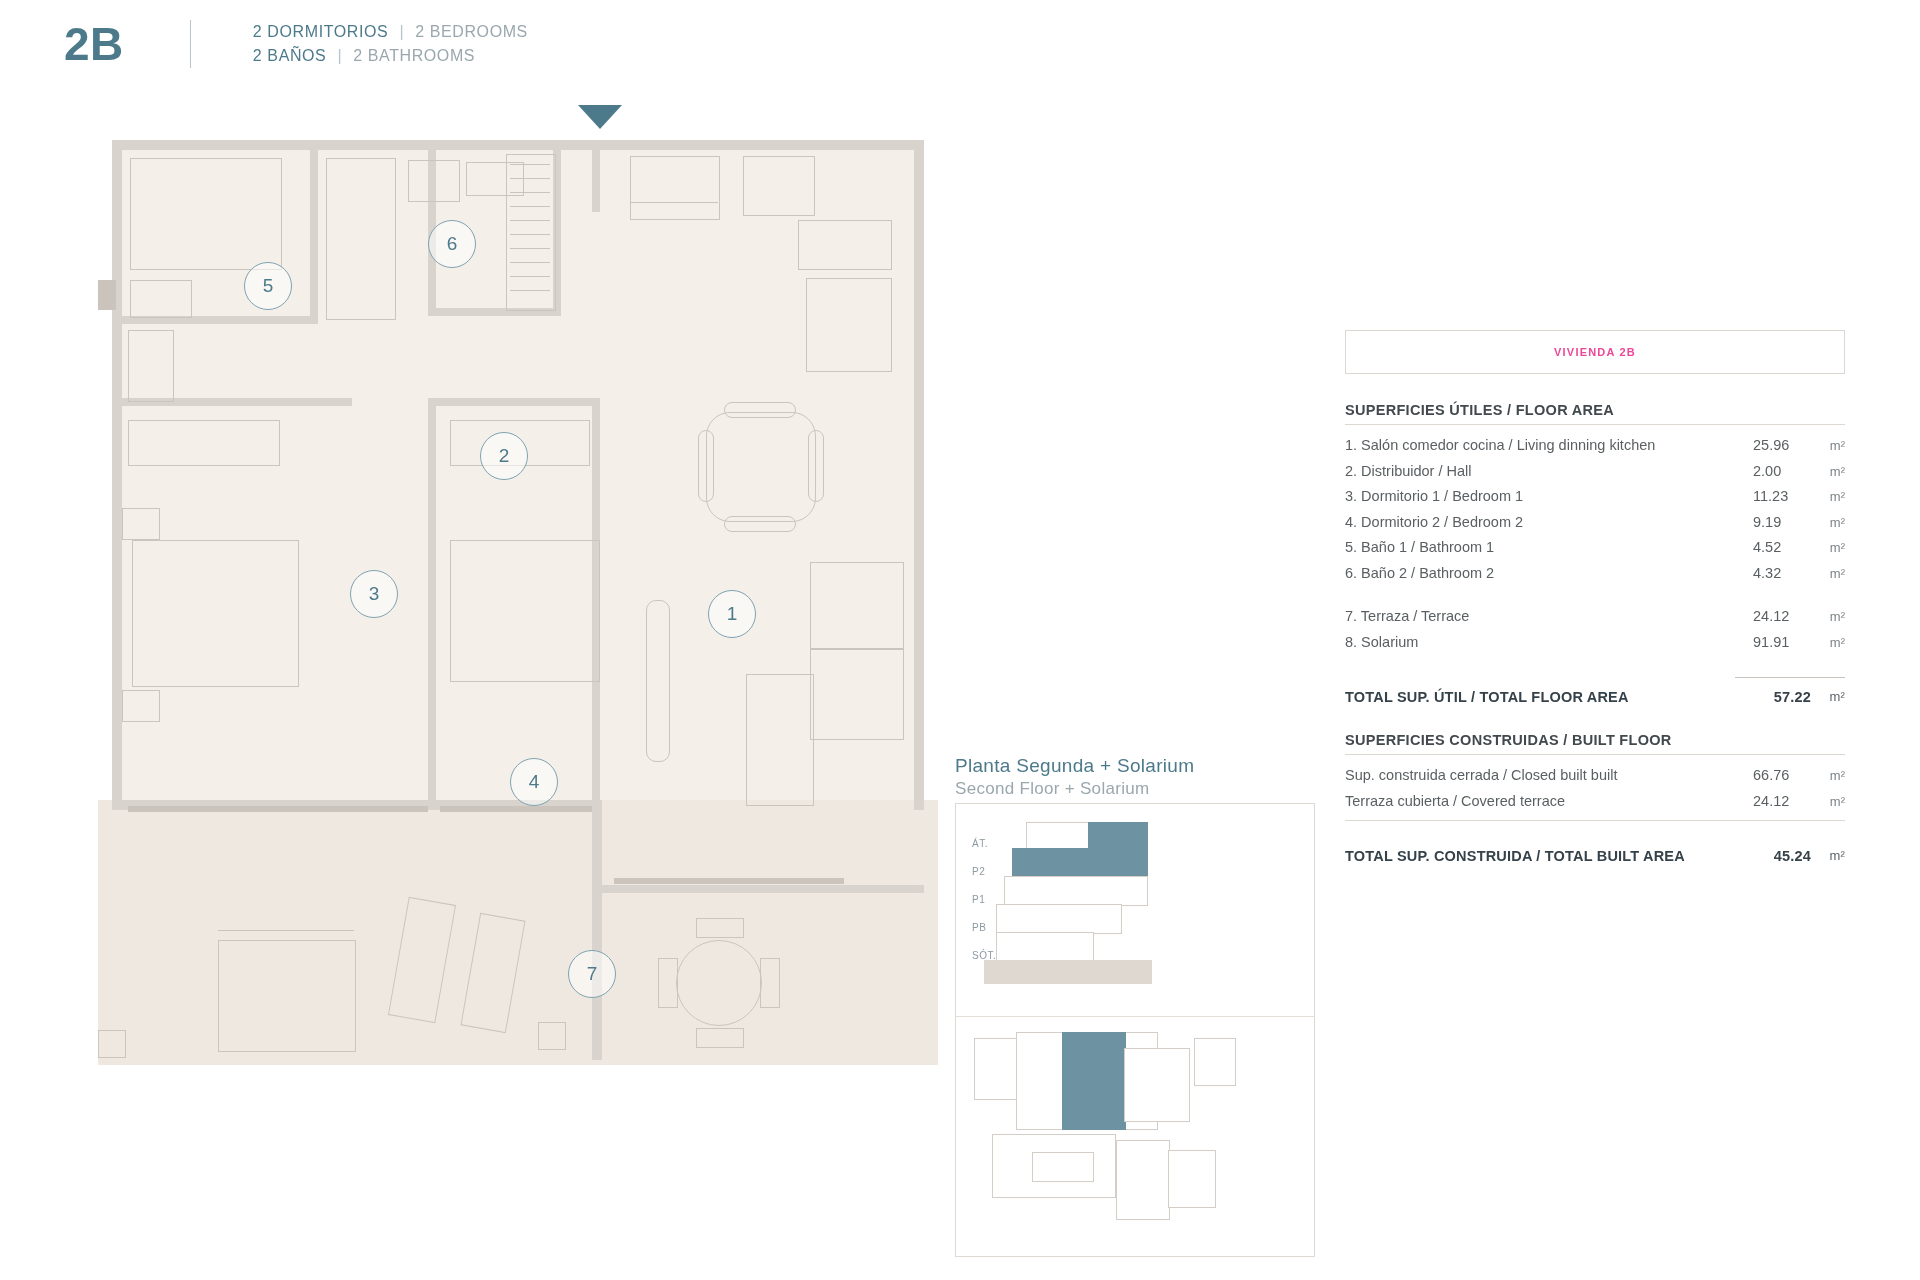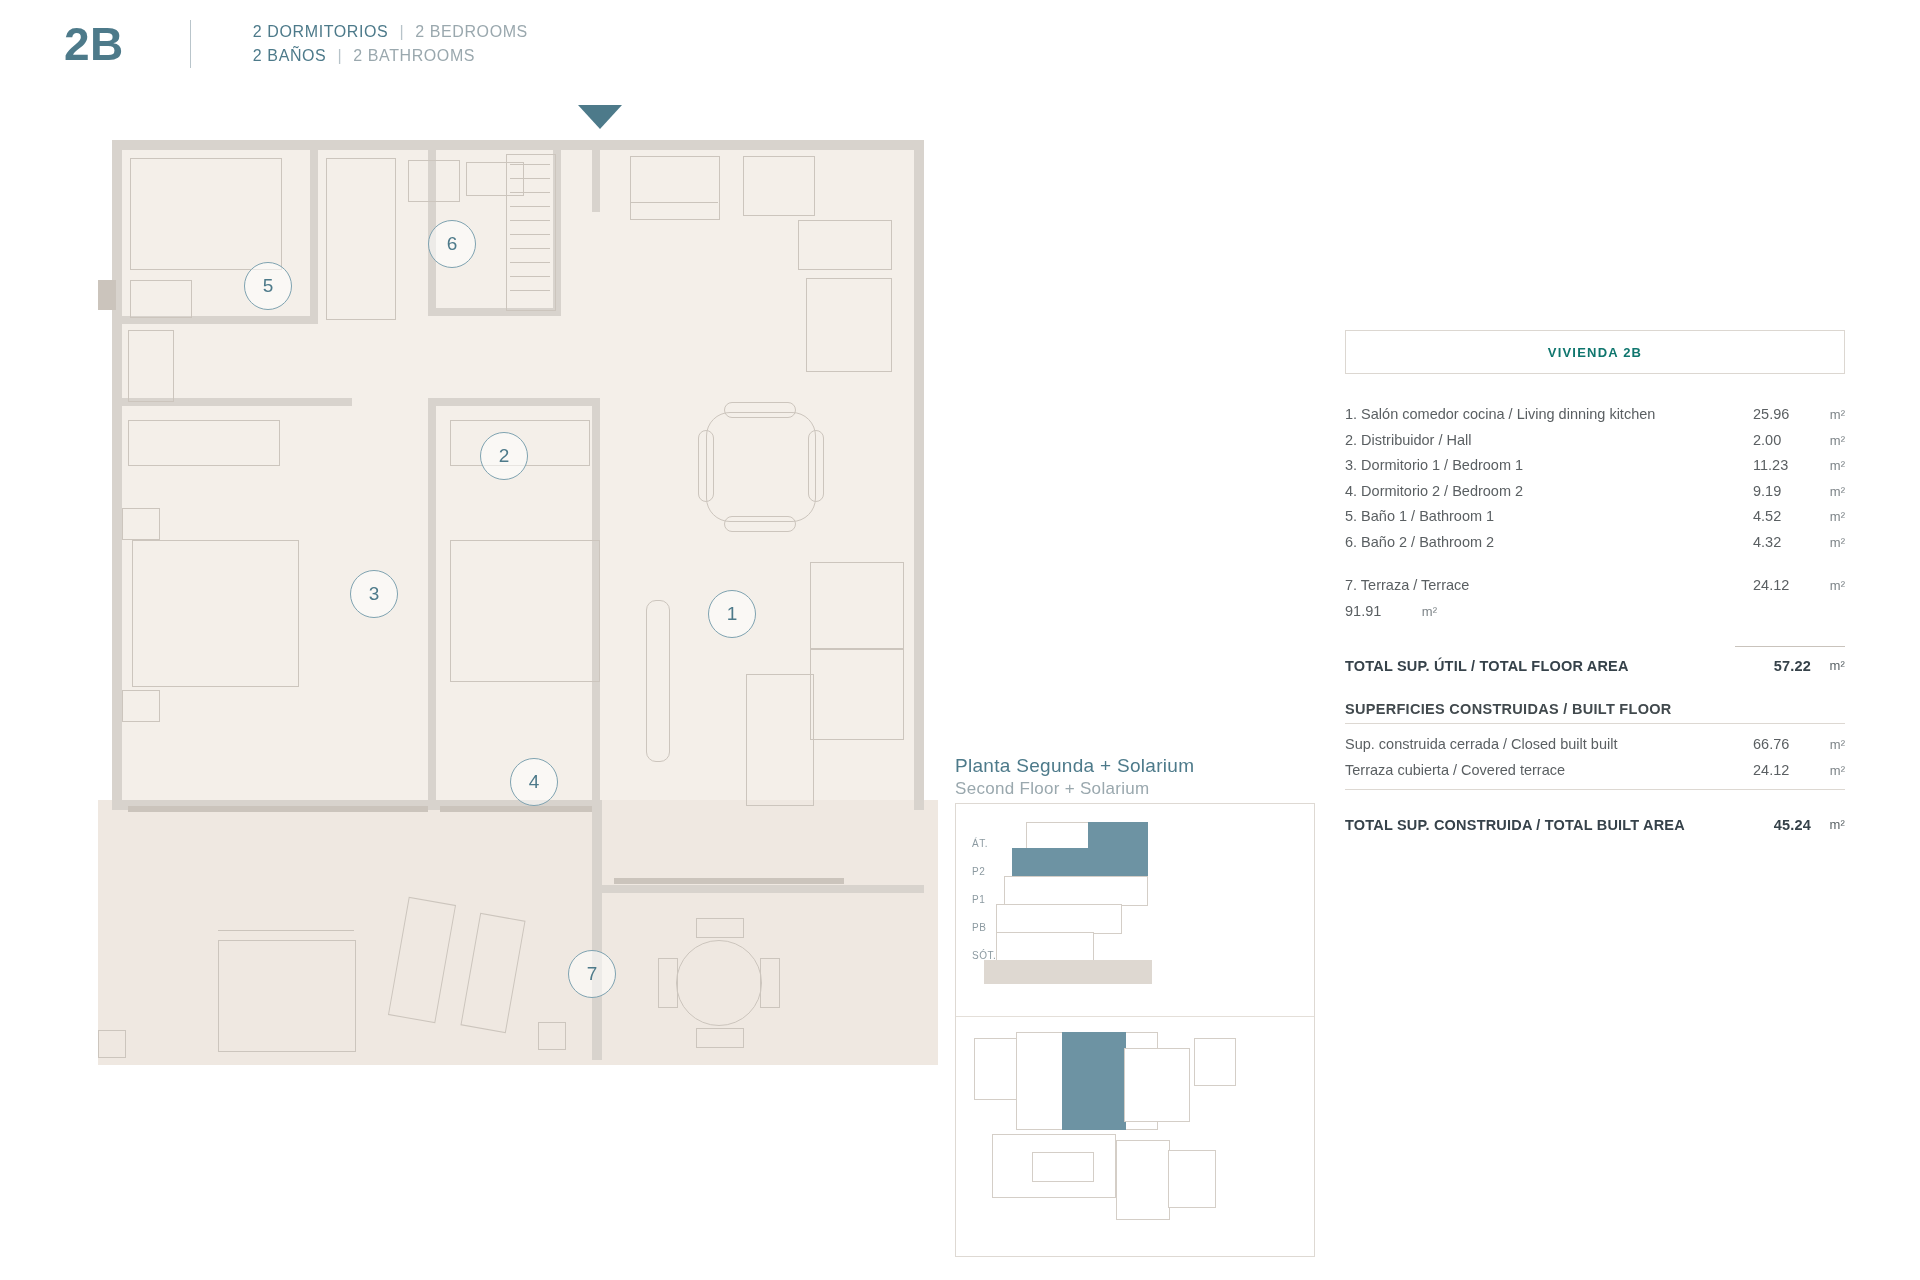--- a/index.html
+++ b/index.html
@@ -191,24 +191,24 @@
   }
   .spec-title-box {
     border: 1px solid #dcd7d1;
     height: 42px;
     display: flex;
     align-items: center;
     justify-content: center;
     margin-bottom: 28px;
   }
   .spec-title {
-    font-size: 13px;
+    font-size: 11px;
     font-weight: bold;
     letter-spacing: 1.2px;
-    color: #0f766e;
+    color: #ec4899;
   }
   .section-head {
     font-size: 14.5px;
     font-weight: bold;
     letter-spacing: 0.3px;
     color: #41494d;
     padding-bottom: 6px;
     border-bottom: 1px solid #ddd8d2;
     margin-bottom: 8px;
   }
@@ -412,20 +412,21 @@
       <div class="kp-shape" style="left:212px; top:346px; width:46px; height:56px;"></div>
     </div>
   </div>
 
   <div class="spec">
 
     <div class="spec-title-box">
       <span class="spec-title">VIVIENDA 2B</span>
     </div>
 
+    <div class="section-head">SUPERFICIES ÚTILES / FLOOR AREA</div>
 
     <div class="row">
       <span class="label">1. Salón comedor cocina / Living dinning kitchen</span>
       <span class="value">25.96</span>
       <span class="unit">m²</span>
     </div>
     <div class="row">
       <span class="label">2. Distribuidor / Hall</span>
       <span class="value">2.00</span>
       <span class="unit">m²</span>
@@ -452,20 +453,21 @@
     </div>
 
     <div class="gap-sm"></div>
 
     <div class="row">
       <span class="label">7. Terraza / Terrace</span>
       <span class="value">24.12</span>
       <span class="unit">m²</span>
     </div>
     <div class="row">
+      <span class="label">8. Solarium</span>
       <span class="value">91.91</span>
       <span class="unit">m²</span>
     </div>
 
     <div class="gap-md"></div>
     <div class="rule-short"></div>
 
     <div class="total-row">
       <span class="label">TOTAL SUP. ÚTIL / TOTAL FLOOR AREA</span>
       <span class="value">57.22</span>

